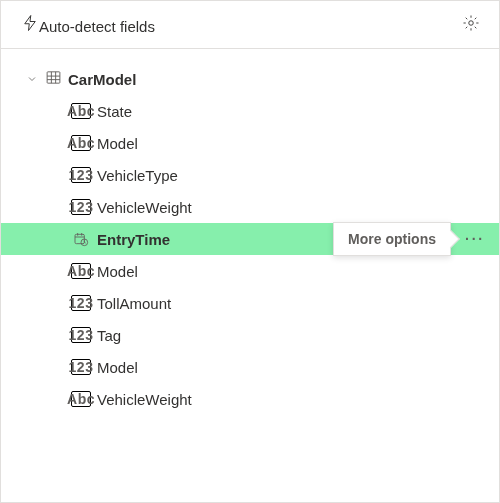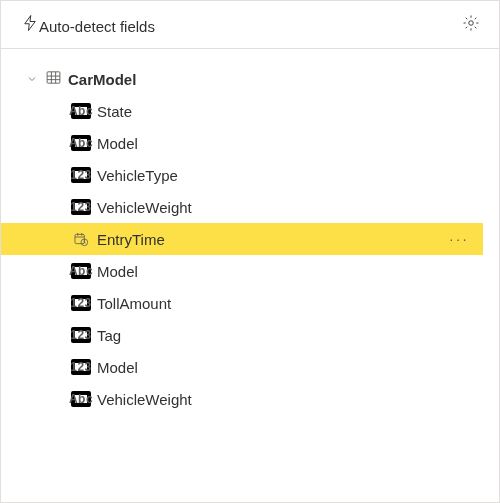--- a/index.html
+++ b/index.html
@@ -34,58 +34,59 @@
     padding: 4px 6px;
     cursor: pointer;
     color: #323130;
     background: transparent;
     border: none;
     font-size: 15px;
   }
   .tool-btn svg { width: 18px; height: 18px; stroke: #323130; fill: none; stroke-width: 1.3; }
   .spacer { flex: 1; }
   .content {
-    padding: 14px 16px 0 0;
+    padding: 14px 0 0 0;
   }
   .tree-row {
     display: flex;
     align-items: center;
     height: 32px;
     padding-left: 24px;
     gap: 6px;
     position: relative;
   }
   .tree-row.root {
     font-weight: 600;
     font-size: 15px;
   }
   .tree-row.field {
     padding-left: 70px;
     font-size: 15px;
   }
   .tree-row.selected {
-    background: #fde047;
+    background: #86efac;
+    font-weight: bold;
   }
   .chevron {
     width: 14px;
     height: 14px;
     display: inline-flex;
     align-items: center;
     justify-content: center;
   }
   .chevron svg { width: 12px; height: 12px; stroke: #605e5c; fill: none; stroke-width: 1.6; }
   .type-icon-box {
     display: inline-flex;
     align-items: center;
     justify-content: center;
     width: 20px;
     height: 16px;
-    border: 4px solid #000000;
+    border: 1px solid #000000;
     border-radius: 2px;
-    font-size: 12px;
+    font-size: 14px;
     font-weight: 600;
     color: #605e5c;
     letter-spacing: 0.5px;
   }
   .type-icon-plain {
     display: inline-flex;
     align-items: center;
     justify-content: center;
     width: 20px;
     height: 16px;
@@ -204,20 +205,21 @@
           <span class="type-icon-plain">
             <svg viewBox="0 0 24 24">
               <rect x="3" y="5" width="14" height="14" rx="2"></rect>
               <path d="M3 9 H17 M7 3 V7 M13 3 V7"></path>
               <circle cx="17" cy="17" r="5"></circle>
               <path d="M17 14 V17 L19 18"></path>
             </svg>
           </span>
           <span class="label">EntryTime</span>
           <div class="row-flex-spacer"></div>
+          <div class="tooltip">More options</div>
           <div class="more-btn">
             <span>···</span>
           </div>
         </div>
         <div class="tree-row field">
           <span class="type-icon-box">Abc</span>
           <span class="label">Model</span>
         </div>
         <div class="tree-row field">
           <span class="type-icon-box">123</span>

